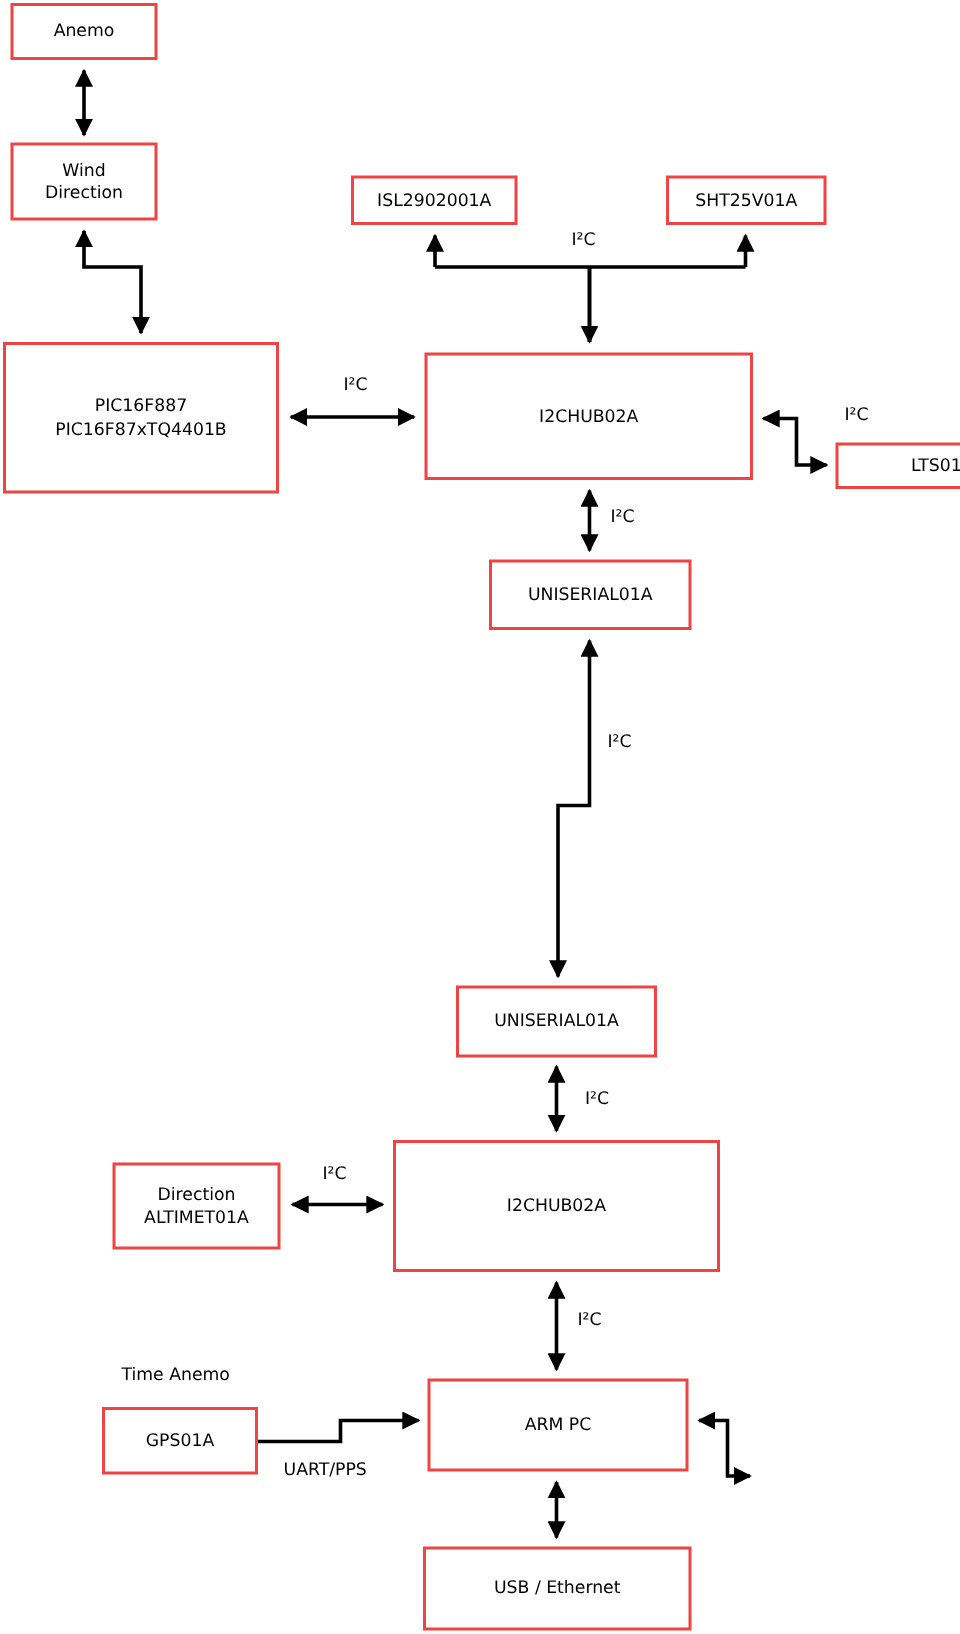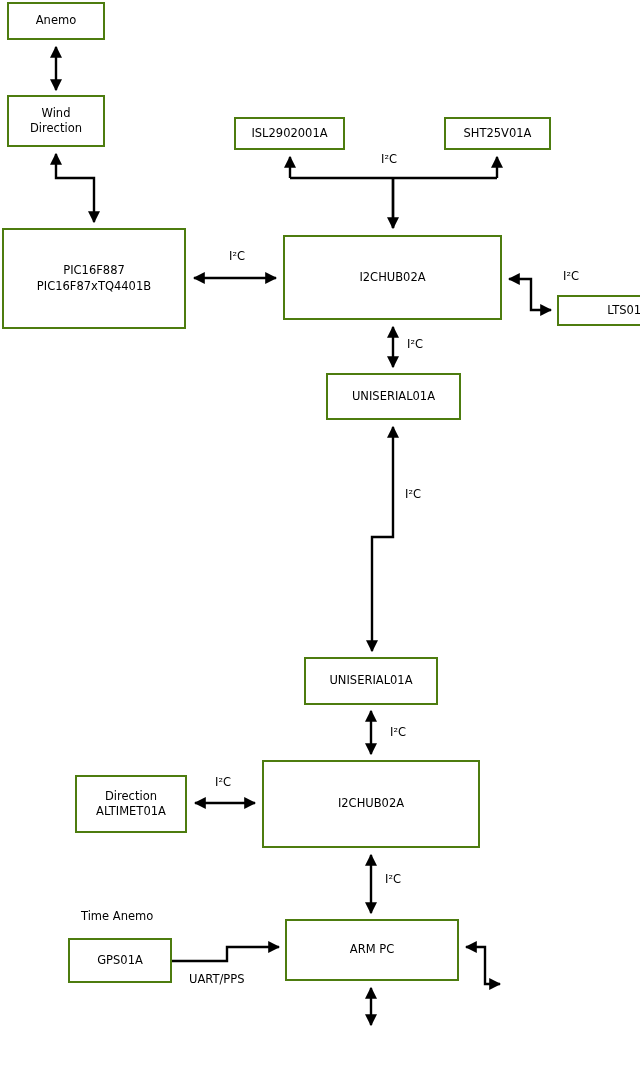--- a/index.html
+++ b/index.html
@@ -19,21 +19,21 @@
     position: absolute;
     left: 0;
     top: 0;
     width: 640px;
     height: 1089px;
     pointer-events: none;
   }
   .node {
     position: absolute;
     box-sizing: border-box;
-    border: 2px solid #4d7c0f;
+    border: 2px solid #ef4444;
     background: #ffffff;
     display: flex;
     align-items: center;
     justify-content: center;
     text-align: center;
     color: #000000;
     font-size: 11.5px;
     line-height: 1.32;
     z-index: 2;
   }
@@ -157,20 +157,23 @@
 
   <div class="node" style="left:68px; top:938px; width:104px; height:45px;">
     <span class="node-label">GPS01A</span>
   </div>
 
   <div class="node" style="left:285px; top:919px; width:174px; height:62px;">
     <span class="node-label">ARM PC</span>
   </div>
 
 
+  <div class="node" style="left:282px; top:1031px; width:179px; height:56px;">
+    <span class="node-label">USB / Ethernet</span>
+  </div>
 
   <div class="edge-label" style="left:381px; top:154px;">I²C</div>
 
   <div class="edge-label" style="left:229px; top:251px;">I²C</div>
 
   <div class="edge-label" style="left:563px; top:271px;">I²C</div>
 
   <div class="edge-label" style="left:407px; top:339px;">I²C</div>
 
   <div class="edge-label" style="left:405px; top:489px;">I²C</div>

